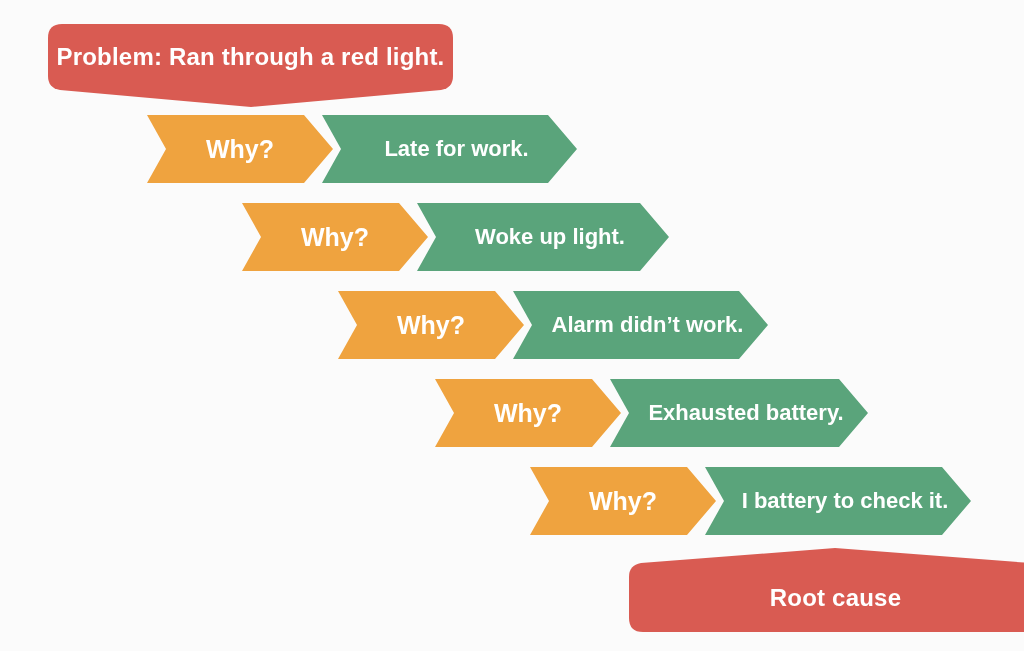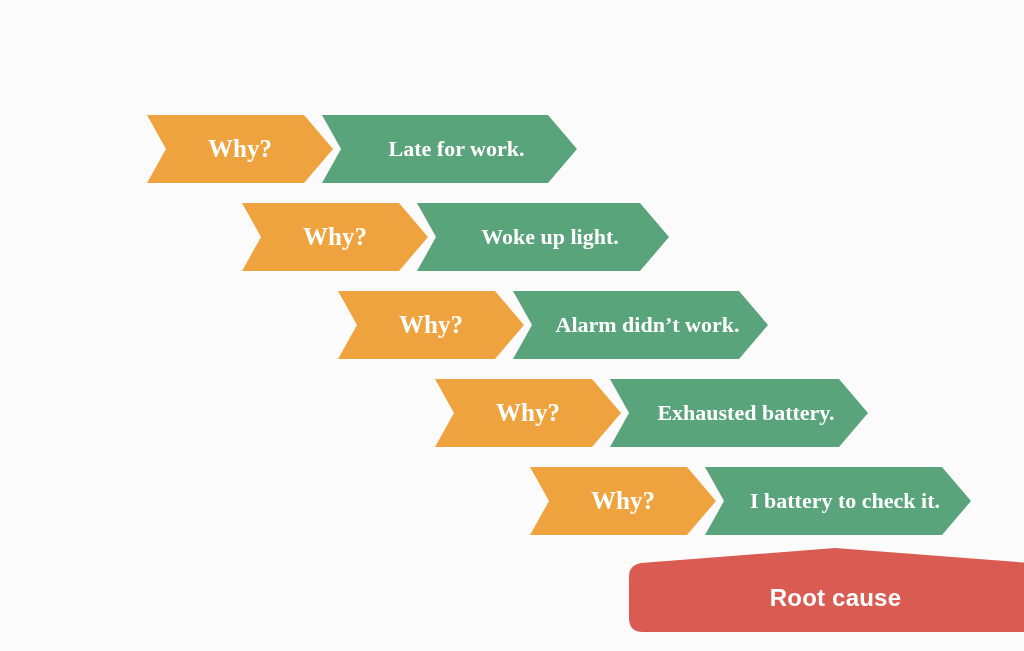--- a/index.html
+++ b/index.html
@@ -44,21 +44,20 @@
     position: absolute;
     top: 0;
     height: 68px;
     display: flex;
     align-items: center;
     justify-content: center;
     color: var(--text, #FFFFFF);
     font-weight: bold;
     white-space: nowrap;
     clip-path: polygon(0 0, calc(100% - 29px) 0, 100% 50%, calc(100% - 29px) 100%, 0 100%, 19px 50%);
-    font-family: Liberation Serif, serif;
   }
   .chev-why {
     left: 0;
     width: 186px;
     background: var(--why-orange, #EFA33F);
     font-size: 25px;
   }
   .chev-answer {
     left: 175px;
     background: var(--answer-green, #5AA47B);
@@ -75,20 +74,26 @@
   .row-2 .chev-answer { width: 252px; }
   .row-3 .chev-answer { width: 255px; }
   .row-4 .chev-answer { width: 258px; }
   .row-5 .chev-answer { width: 266px; }
 </style>
 </head>
 <body>
 
 <div class="canvas">
 
+  <div class="banner banner-problem">
+    <svg viewBox="0 0 405 83" preserveAspectRatio="none">
+      <path fill="currentColor" d="M14 0 H391 Q405 0 405 14 V52 Q405 64 393 66 L203 83 L12 66 Q0 64 0 52 V14 Q0 0 14 0 Z"></path>
+    </svg>
+    <div class="banner-label">Problem: Ran through a red light.</div>
+  </div>
 
   <div class="row row-1">
     <div class="chev chev-why">
       <span>Why?</span>
     </div>
     <div class="chev chev-answer">
       <span>Late for work.</span>
     </div>
   </div>
 

